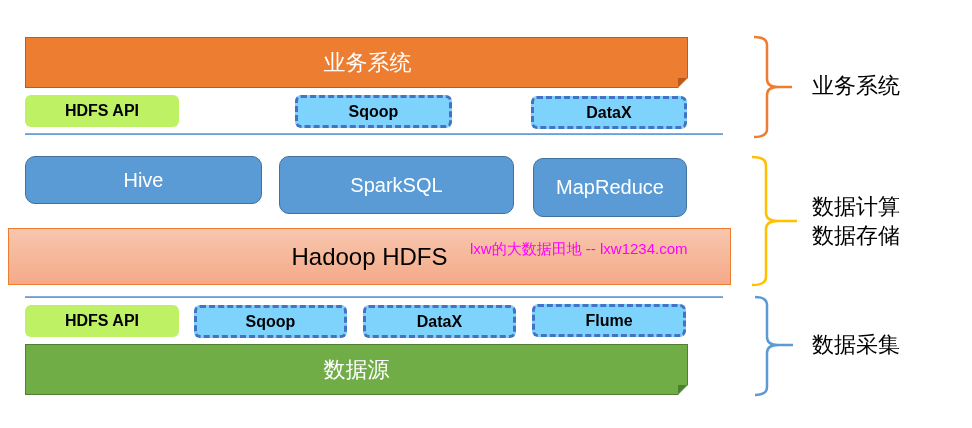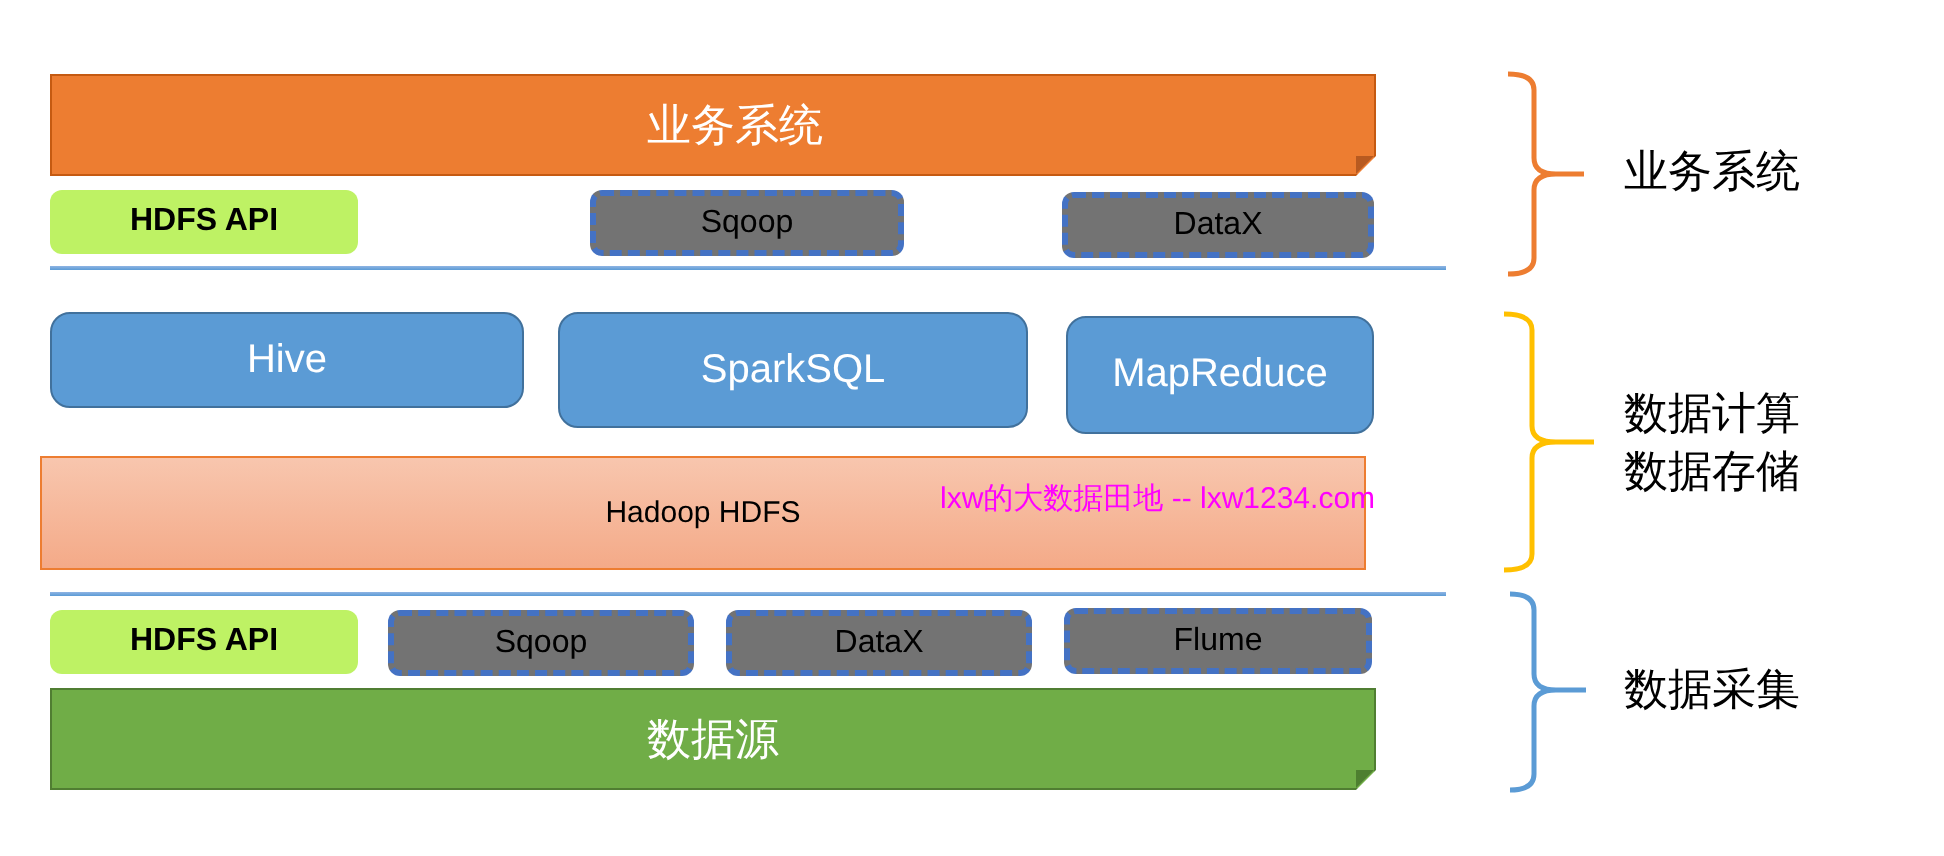--- a/index.html
+++ b/index.html
@@ -6,24 +6,24 @@
   body { width:972px; height:428px; position:relative; overflow:hidden; font-family:"Liberation Sans", "DejaVu Sans", sans-serif; }
   .abs { position:absolute; box-sizing:border-box; }
   .band { display:flex; align-items:center; justify-content:center; }
   .orange-band { left:25px; top:37px; width:663px; height:51px; background:#ed7d31; border:1px solid #c55a11; color:#fff; font-size:22px;padding-left:22px; }
   .green-band { left:25px; top:344px; width:663px; height:51px; background:#70ad47; border:1px solid #507e32; color:#fff; font-size:22px; }
   .fold { position:absolute; right:-1px; bottom:-1px; width:0; height:0; border-style:solid; border-width:0 0 10px 10px; }
   .fold.o { border-color:transparent transparent #ffffff transparent; }
   .fold.o2 { position:absolute; right:0; bottom:0; width:0; height:0; border-style:solid; border-width:9px 9px 0 0; border-color:#b85a20 transparent transparent transparent; }
   .fold.g2 { position:absolute; right:0; bottom:0; width:0; height:0; border-style:solid; border-width:9px 9px 0 0; border-color:#4e7f30 transparent transparent transparent; }
   .api { background:#bef264; border-radius:6px; color:#000; font-weight:bold; font-size:16px; }
-  .dash { border:3px dashed #4472c4; border-radius:6px; color:#000; font-weight:normal; font-size:16px; background:#737373; border-style:dashed; }
+  .dash { border:3px dashed #4472c4; border-radius:6px; color:#000; font-weight:bold; font-size:16px; background:#7dd3fc; border-style:dashed; }
   .sep { height:2px; background:linear-gradient(#8fb4e3,#5b9bd5); }
   .blue-box { background:#5b9bd5; border:1px solid #41719c; border-radius:10px; color:#fff; font-size:20px; }
-  .hdfs { left:20px; top:228px; width:663px; height:57px; background:linear-gradient(#f8c6ae,#f4aa88); border:1px solid #ed7d31; color:#000; font-size:15px; }
+  .hdfs { left:8px; top:228px; width:723px; height:57px; background:linear-gradient(#f8c6ae,#f4aa88); border:1px solid #ed7d31; color:#000; font-size:24px; }
   .watermark { left:470px; top:240px; color:#ff00ff; font-size:15px; white-space:nowrap; }
   .label { color:#000; font-size:22px; line-height:30px; }
   svg.brace { position:absolute; overflow:visible; }
 </style>
 </head>
 <body>
 
 <div class="abs band orange-band">
   <span>业务系统</span>
   <span class="fold o"></span>

